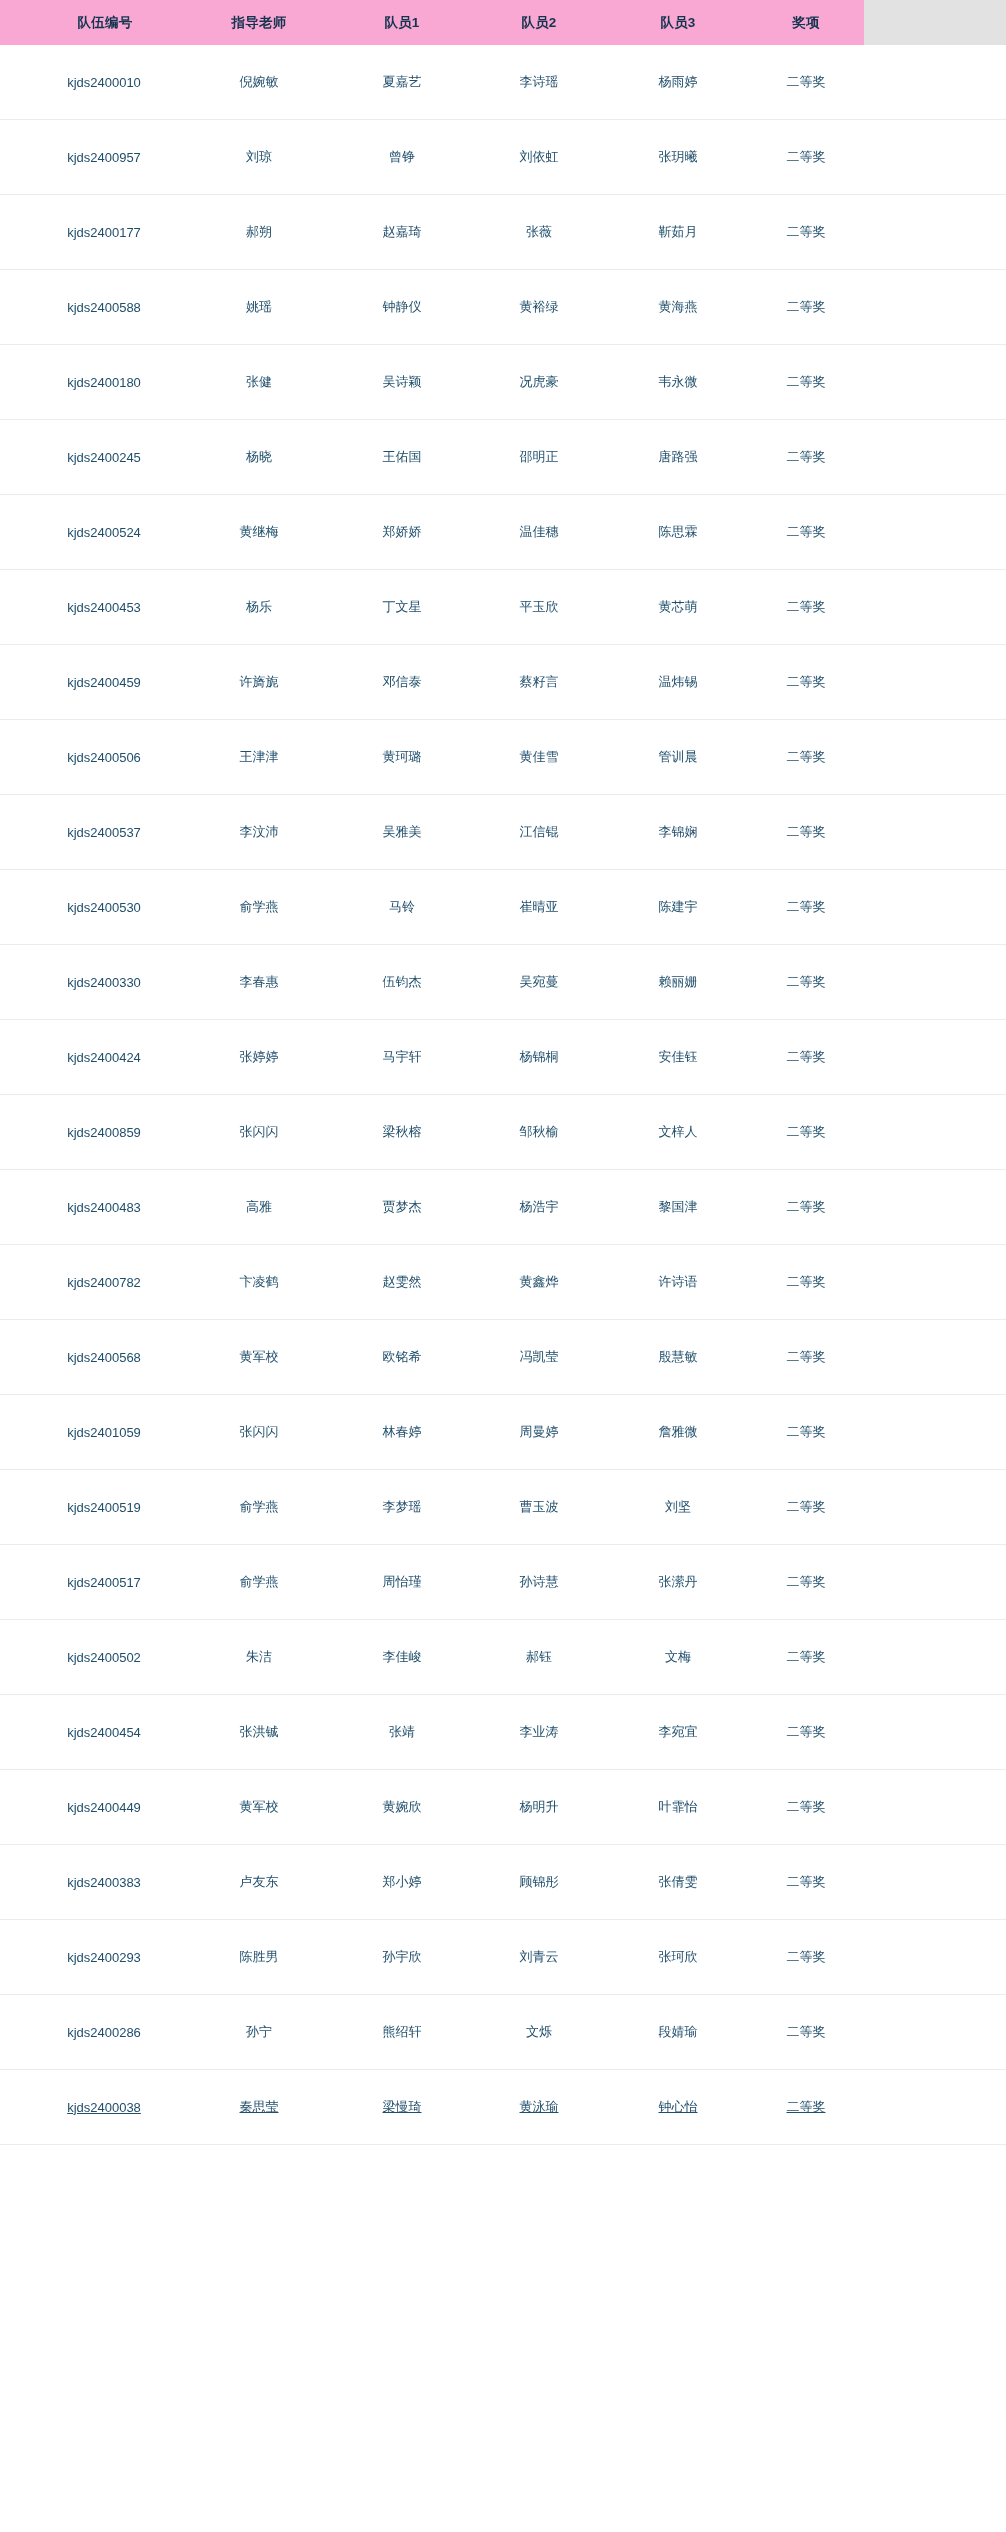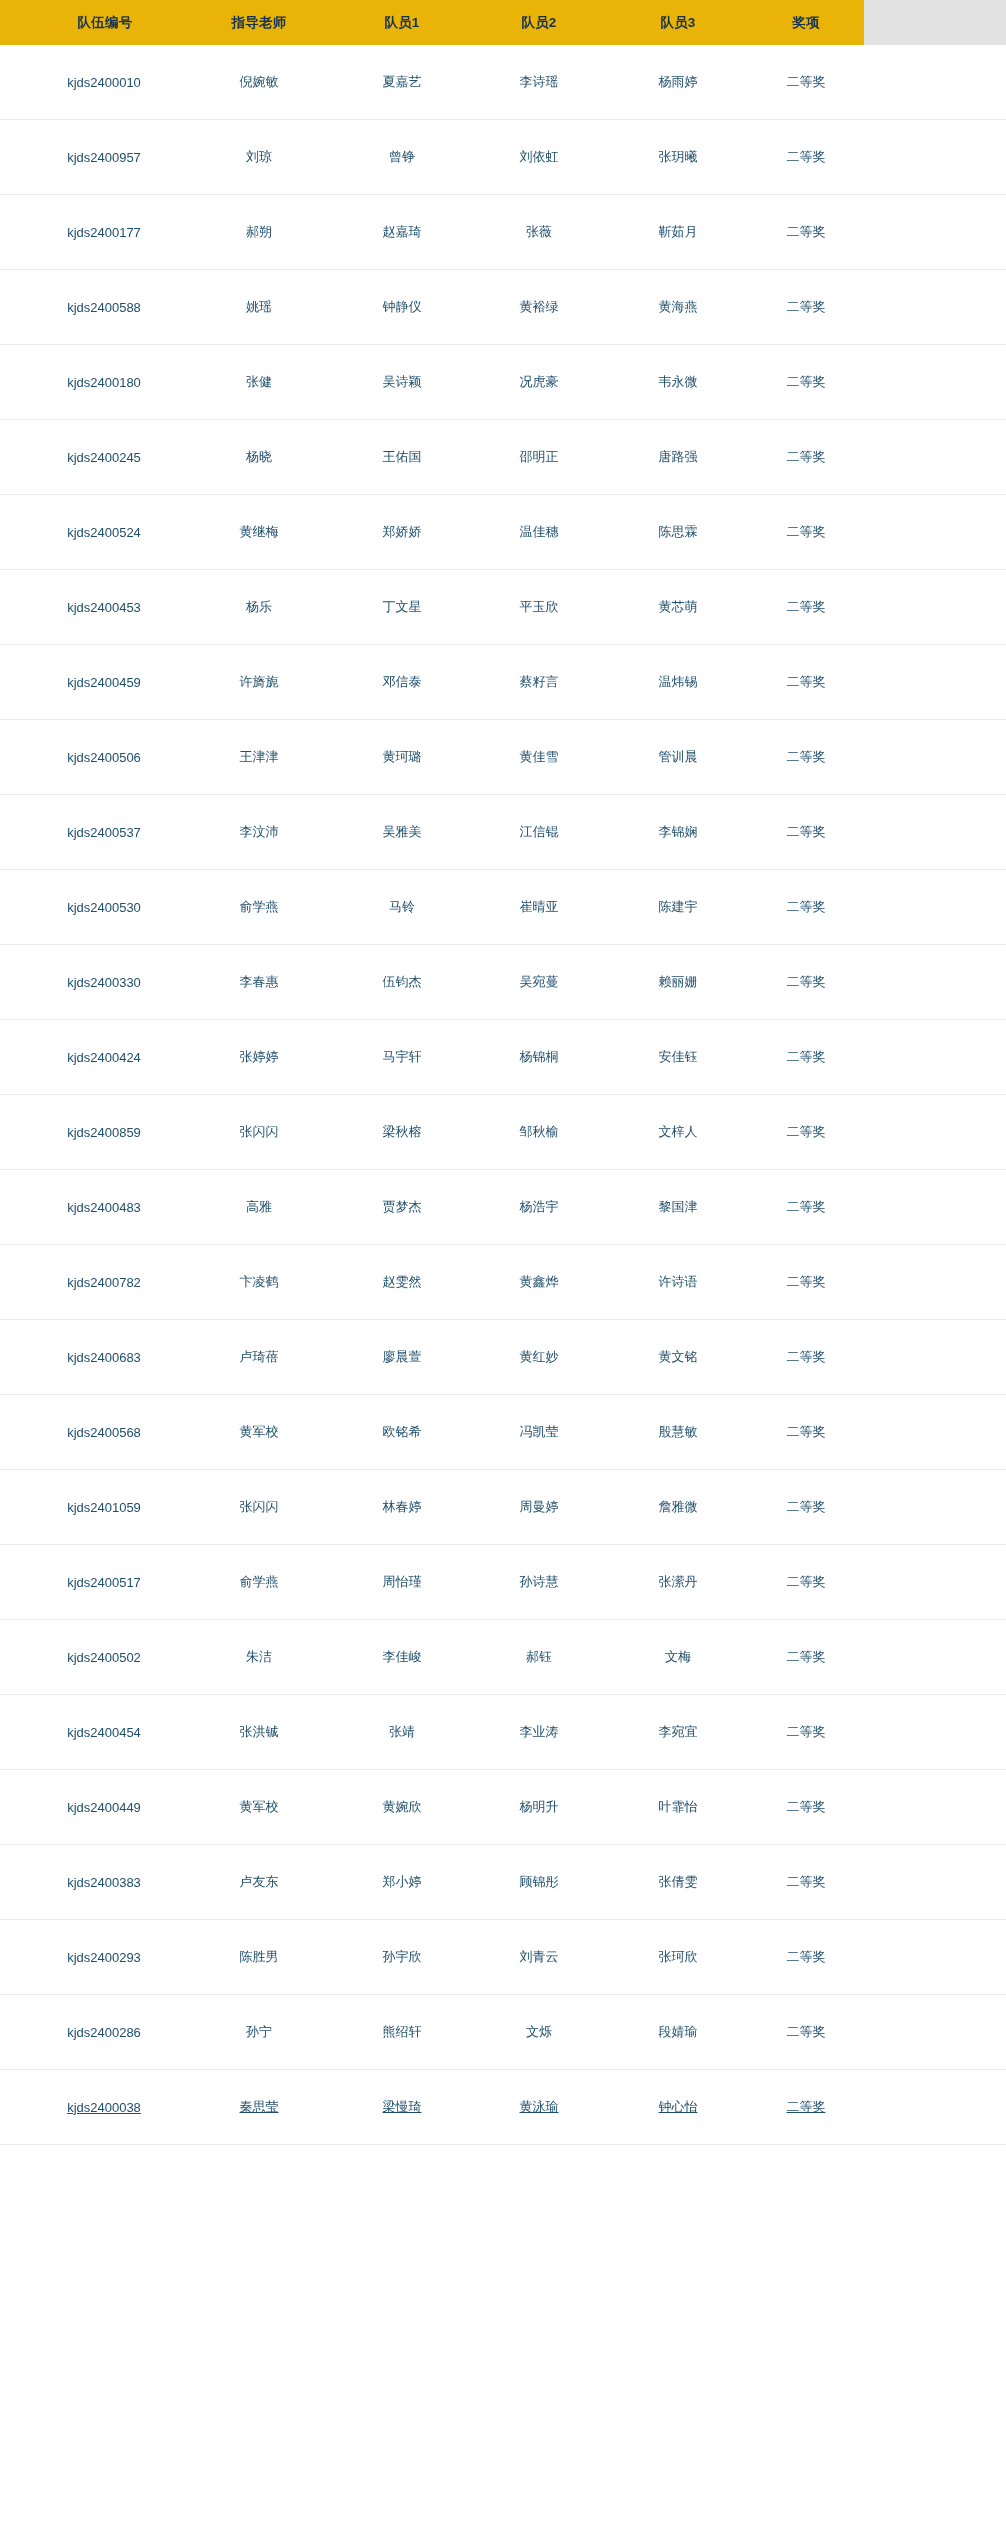--- a/index.html
+++ b/index.html
@@ -16,21 +16,21 @@
   .award-table-wrap {
     width: 1006px;
     box-sizing: border-box;
   }
   table.award-table {
     width: 1006px;
     border-collapse: collapse;
     table-layout: fixed;
   }
   table.award-table thead tr.header-row {
-    background: #eab308;
+    background: #f9a8d4;
   }
   table.award-table thead th {
     height: 45px;
     font-size: 13.5px;
     font-weight: bold;
     color: #13334f;
     text-align: center;
     padding: 0;
     border: none;
     letter-spacing: 0.2px;
@@ -240,47 +240,47 @@
         <tr>
           <td class="cell-id">kjds2400782</td>
           <td>卞凌鹤</td>
           <td>赵雯然</td>
           <td>黄鑫烨</td>
           <td>许诗语</td>
           <td>二等奖</td>
           <td class="pad-cell"></td>
         </tr>
         <tr>
-          <td class="cell-id">kjds2400683</td>
-          <td>卢琦蓓</td>
-          <td>廖晨萱</td>
-          <td>黄红妙</td>
-          <td>黄文铭</td>
-          <td>二等奖</td>
-          <td class="pad-cell"></td>
-        </tr>
-        <tr>
           <td class="cell-id">kjds2400568</td>
           <td>黄军校</td>
           <td>欧铭希</td>
           <td>冯凯莹</td>
           <td>殷慧敏</td>
           <td>二等奖</td>
           <td class="pad-cell"></td>
         </tr>
         <tr>
           <td class="cell-id">kjds2401059</td>
           <td>张闪闪</td>
           <td>林春婷</td>
           <td>周曼婷</td>
           <td>詹雅微</td>
           <td>二等奖</td>
           <td class="pad-cell"></td>
         </tr>
         <tr>
+          <td class="cell-id">kjds2400519</td>
+          <td>俞学燕</td>
+          <td>李梦瑶</td>
+          <td>曹玉波</td>
+          <td>刘坚</td>
+          <td>二等奖</td>
+          <td class="pad-cell"></td>
+        </tr>
+        <tr>
           <td class="cell-id">kjds2400517</td>
           <td>俞学燕</td>
           <td>周怡瑾</td>
           <td>孙诗慧</td>
           <td>张潆丹</td>
           <td>二等奖</td>
           <td class="pad-cell"></td>
         </tr>
         <tr>
           <td class="cell-id">kjds2400502</td>

